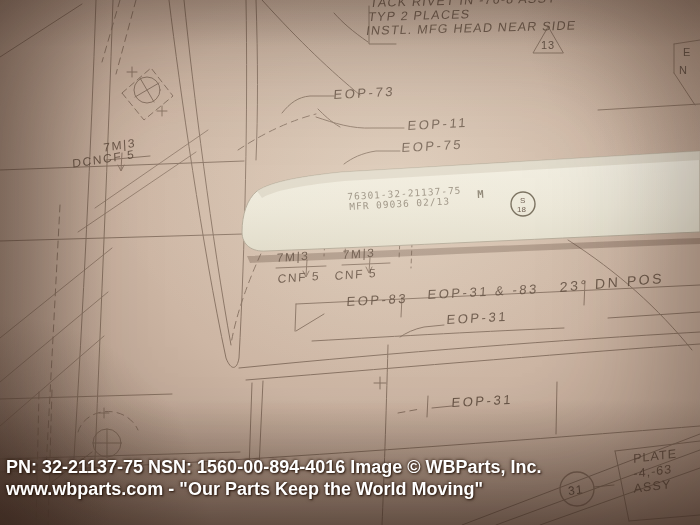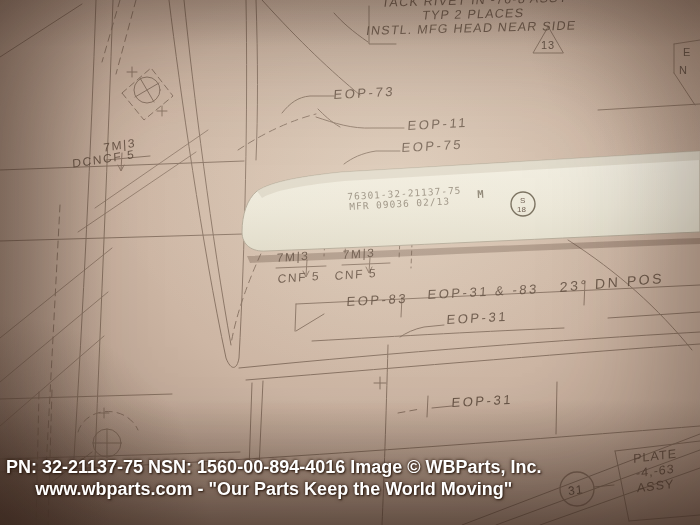--- a/index.html
+++ b/index.html
@@ -3,21 +3,20 @@
 <meta charset="utf-8">
 <style>
   html,body{margin:0;padding:0;background:#222;}
   #stage{
     position:relative;width:700px;height:525px;overflow:hidden;
     background:
       radial-gradient(circle 300px at 0% 100%, rgba(40,24,16,.42), rgba(40,24,16,0) 70%),
       radial-gradient(circle 260px at 100% 0%, rgba(70,46,30,.22), rgba(70,46,30,0) 70%),
       radial-gradient(ellipse at 55% 38%, #d9c6b4 0%, #cdb6a4 45%, #b59d8c 76%, #9b8272 100%);
     font-family:"Liberation Sans", sans-serif;
-    text-align:center;
   }
   svg.linework{position:absolute;left:0;top:0;z-index:1;}
   .lbl{
     position:absolute;z-index:2;white-space:nowrap;
     color:#5d4a3c;opacity:.88;letter-spacing:2.5px;font-size:13px;
     transform-origin:left top;transform:skewX(-7deg) rotate(-3deg);
   }
   .lbl.small{font-size:12px;letter-spacing:1.5px;}
   .note{line-height:14px;font-size:12.5px;letter-spacing:1.2px;transform:skewX(-9deg) rotate(-1.5deg);}
   .ptxt{

